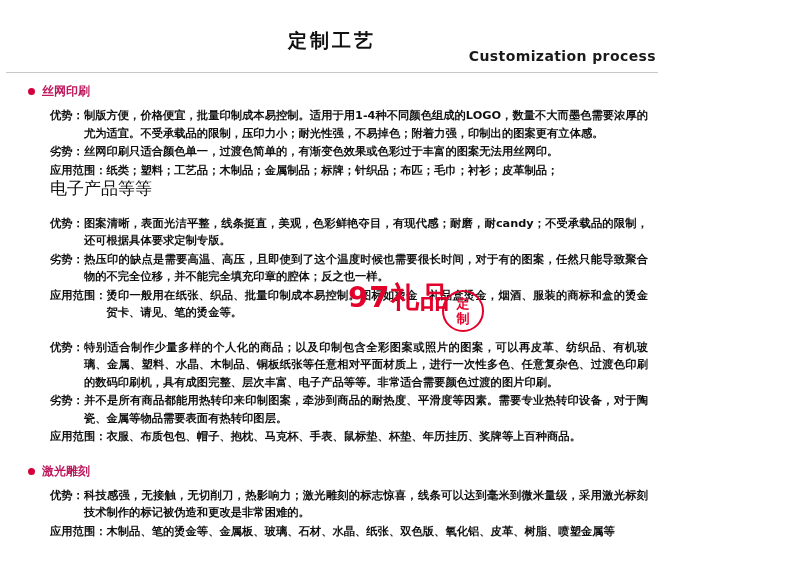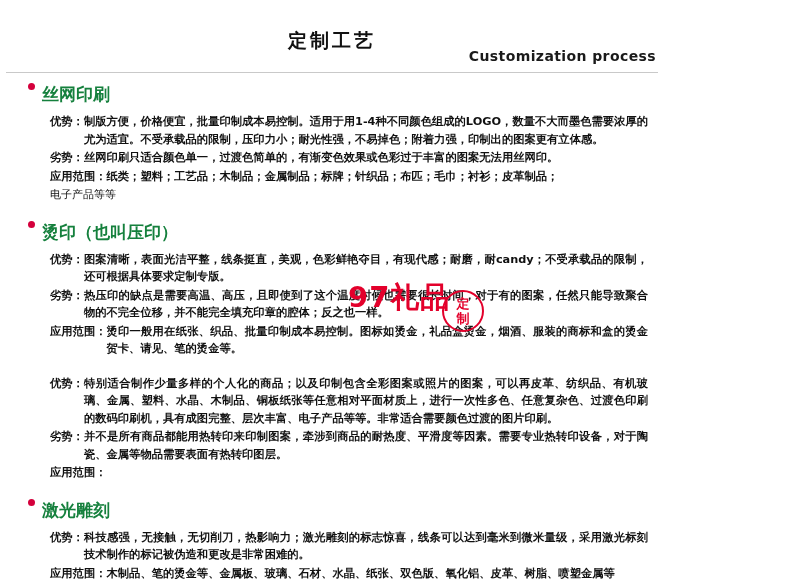--- a/index.html
+++ b/index.html
@@ -47,23 +47,24 @@
     border-top: 1px solid #c9c9c9;
   }
   .content {
     padding: 10px 10px 0 10px;
   }
   .section {
     margin-bottom: 17px;
   }
   .section-title {
     display: flex;
-    font-size: 17px;
-    font-weight: bold;
-    color: #15803d;
+    align-items: center;
+    font-size: 12px;
+    font-weight: bold;
+    color: #be185d;
     margin: 0 0 7px 18px;
     position: relative;
   }
   .bullet {
     width: 7px;
     height: 7px;
     border-radius: 50%;
     background: #d4003c;
     display: inline-block;
     margin-right: 7px;
@@ -81,21 +82,21 @@
   .para-label {
     flex: 0 0 auto;
     white-space: nowrap;
   }
   .para-text {
     flex: 1 1 auto;
     text-align: justify;
     padding-right: 6px;
   }
   .para-cont {
-    font-size: 11px;
+    font-size: 17px;
     line-height: 17.5px;
     color: #111111;
     padding-left: 40px;
   }
   
   .watermark {
     position: absolute;
     left: 332px;
     top: 282px;
     pointer-events: none;
@@ -157,24 +158,20 @@
         <span class="para-text">丝网印刷只适合颜色单一，过渡色简单的，有渐变色效果或色彩过于丰富的图案无法用丝网印。</span>
       </div>
       <div class="para">
         <span class="para-label">应用范围：</span>
         <span class="para-text">纸类；塑料；工艺品；木制品；金属制品；标牌；针织品；布匹；毛巾；衬衫；皮革制品；</span>
       </div>
       <div class="para-cont">电子产品等等</div>
     </div>
 
     <div class="section">
-      <div class="section-title">
-        <span class="bullet"></span>
-        <span>烫印（也叫压印）</span>
-      </div>
       <div class="para">
         <span class="para-label">优势：</span>
         <span class="para-text">图案清晰，表面光洁平整，线条挺直，美观，色彩鲜艳夺目，有现代感；耐磨，耐candy；不受承载品的限制，还可根据具体要求定制专版。</span>
       </div>
       <div class="para">
         <span class="para-label">劣势：</span>
         <span class="para-text">热压印的缺点是需要高温、高压，且即使到了这个温度时候也需要很长时间，对于有的图案，任然只能导致聚合物的不完全位移，并不能完全填充印章的腔体；反之也一样。</span>
       </div>
       <div class="para">
         <span class="para-label">应用范围：</span>
@@ -186,20 +183,21 @@
       <div class="para">
         <span class="para-label">优势：</span>
         <span class="para-text">特别适合制作少量多样的个人化的商品；以及印制包含全彩图案或照片的图案，可以再皮革、纺织品、有机玻璃、金属、塑料、水晶、木制品、铜板纸张等任意相对平面材质上，进行一次性多色、任意复杂色、过渡色印刷的数码印刷机，具有成图完整、层次丰富、电子产品等等。非常适合需要颜色过渡的图片印刷。</span>
       </div>
       <div class="para">
         <span class="para-label">劣势：</span>
         <span class="para-text">并不是所有商品都能用热转印来印制图案，牵涉到商品的耐热度、平滑度等因素。需要专业热转印设备，对于陶瓷、金属等物品需要表面有热转印图层。</span>
       </div>
       <div class="para">
         <span class="para-label">应用范围：</span>
+        <span class="para-text">衣服、布质包包、帽子、抱枕、马克杯、手表、鼠标垫、杯垫、年历挂历、奖牌等上百种商品。</span>
       </div>
     </div>
 
     <div class="section">
       <div class="section-title">
         <span class="bullet"></span>
         <span>激光雕刻</span>
       </div>
       <div class="para">
         <span class="para-label">优势：</span>

